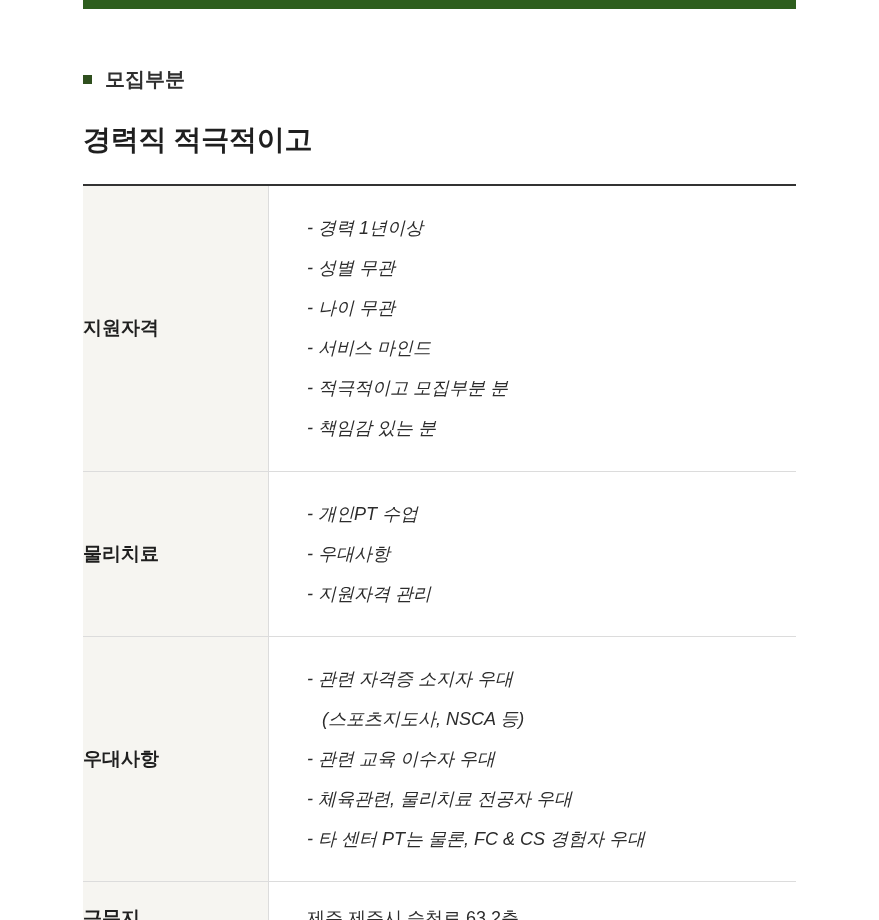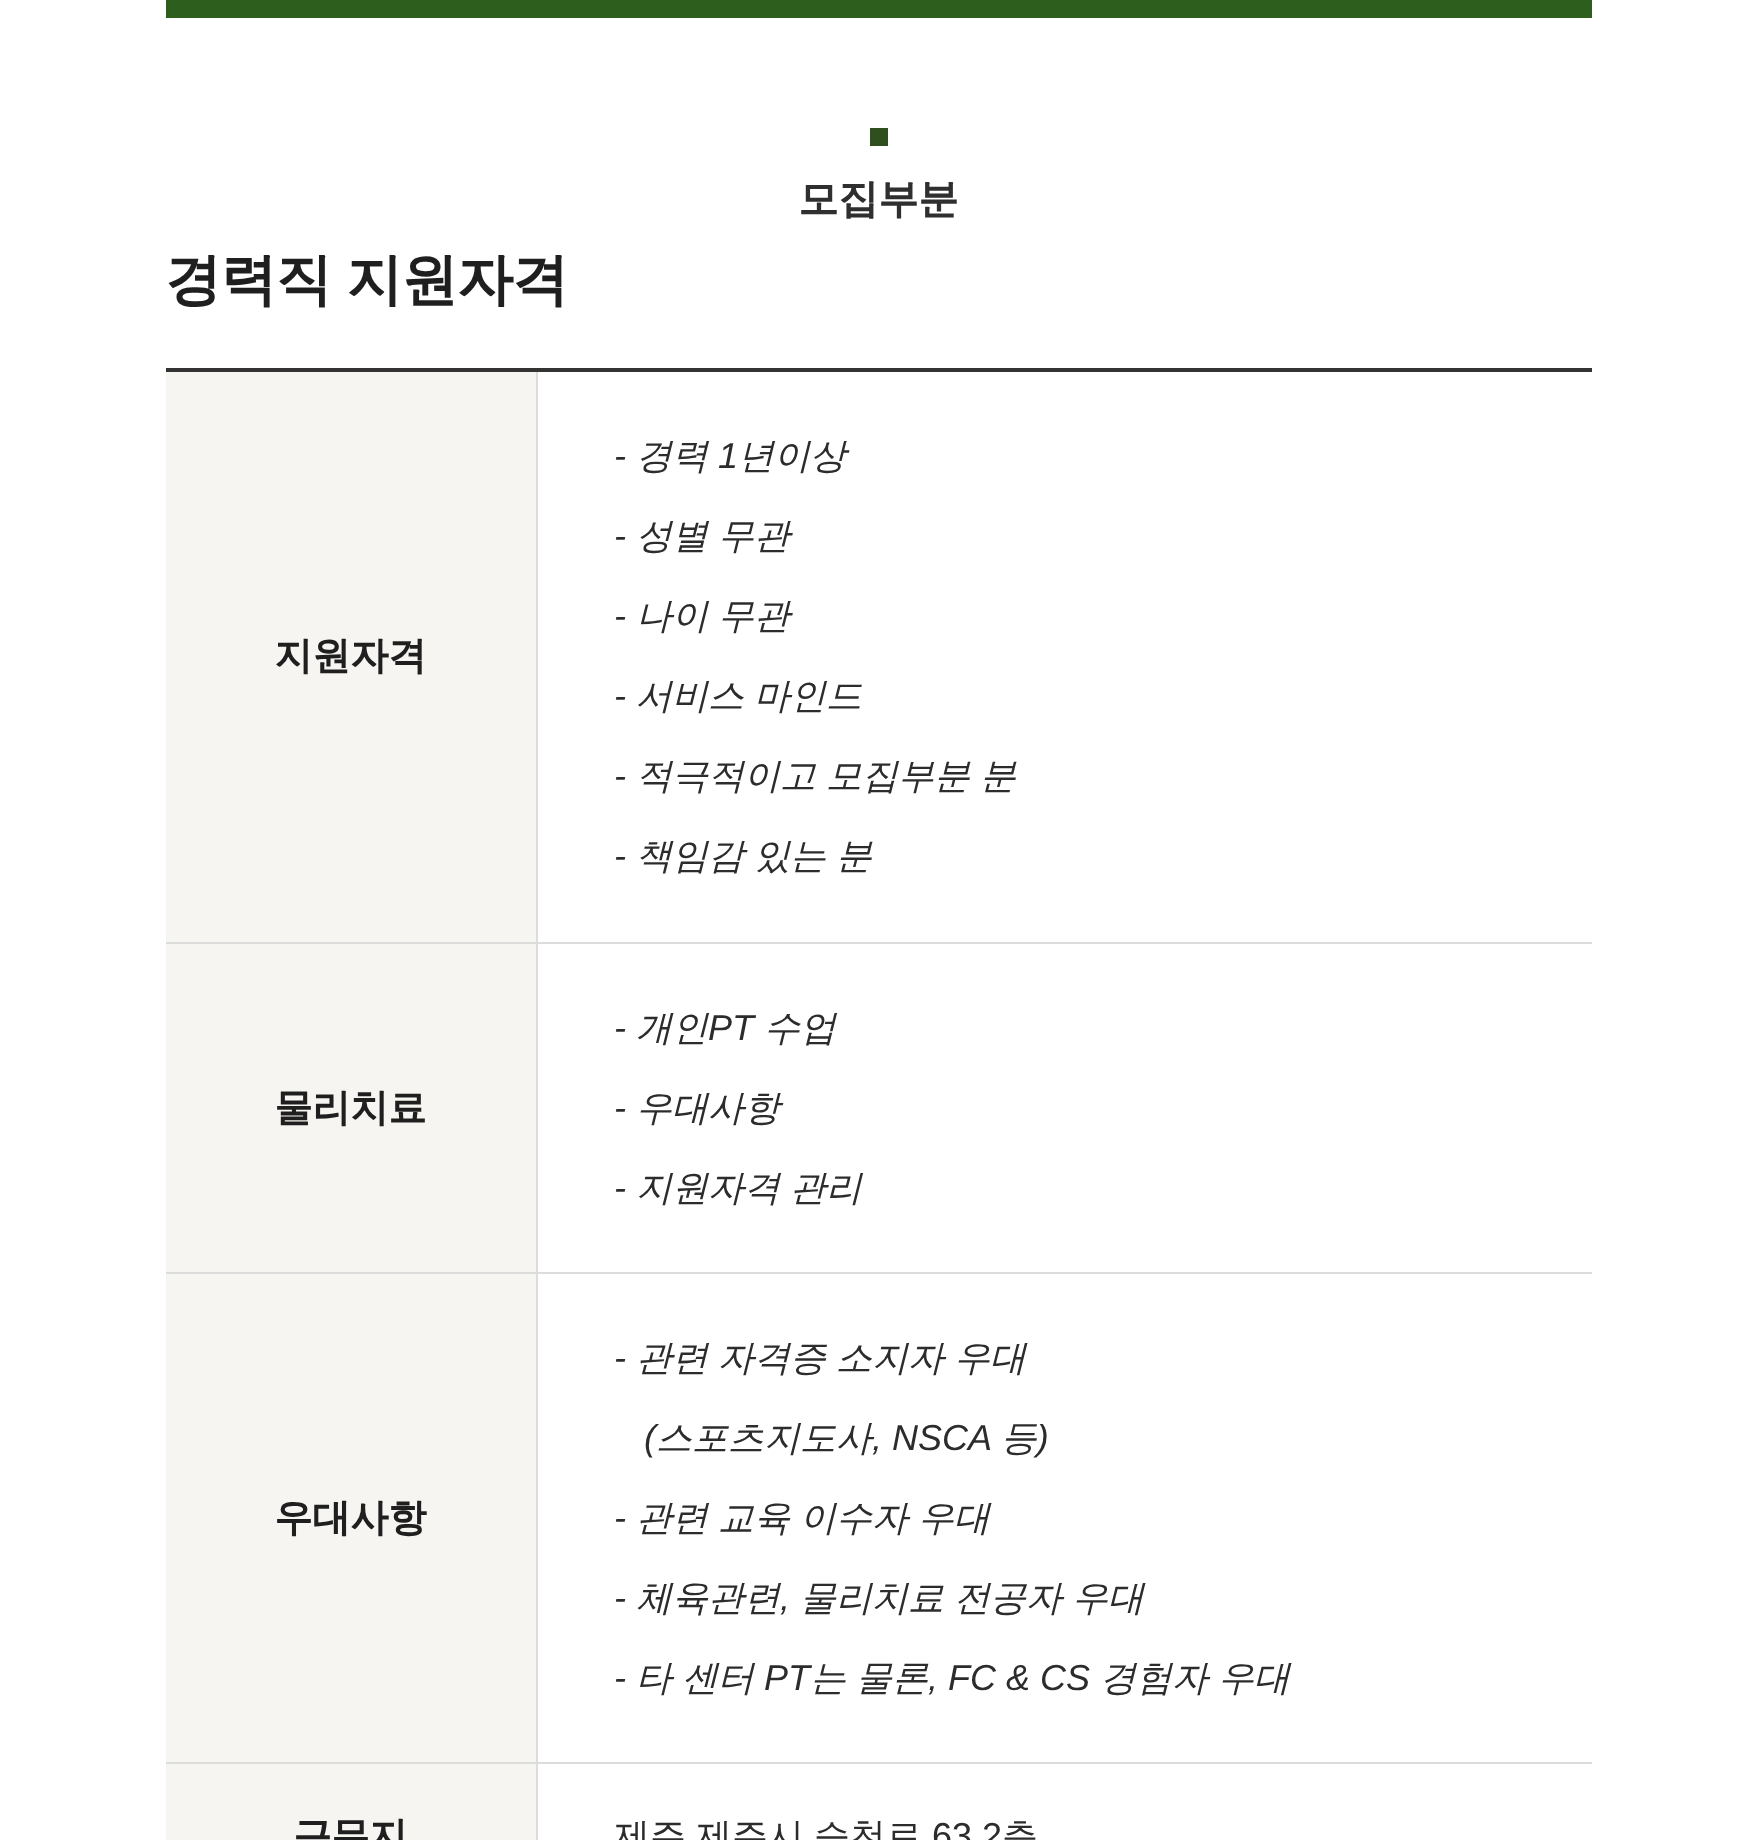--- a/index.html
+++ b/index.html
@@ -64,21 +64,20 @@
 
   .kicker {
     display: flex;
     align-items: center;
     gap: 13px;
     font-size: 20px;
     font-weight: bold;
     color: #2f2f2f;
     margin: 0 0 0 0;
     height: 30px;
-    flex-direction: column;
   }
   .kicker .sq {
     width: 9px;
     height: 9px;
     background: #2f4f1e;
     display: inline-block;
     flex: none;
   }
 
   .headline {
@@ -103,21 +102,21 @@
   }
   table.recruit tr:last-child {
     border-bottom: 2px solid #333333;
   }
   table.recruit th {
     width: 185px;
     background: #f6f5f1;
     font-size: 19px;
     font-weight: bold;
     color: #1f1f1f;
-    text-align: center;
+    text-align: left;
     vertical-align: middle;
     padding: 18px 0;
     border-right: 1px solid #dcdcdc;
   }
   table.recruit td {
     padding: 22px 0 22px 38px;
     vertical-align: middle;
     background: #ffffff;
   }
   ul.items {
@@ -148,21 +147,21 @@
 <div class="logo">
 </div>
 
 <div class="content">
 
   <div class="kicker">
     <span class="sq"></span>
     <span>모집부분</span>
   </div>
 
-  <div class="headline">경력직 지원자격</div>
+  <div class="headline">경력직 적극적이고</div>
 
   <table class="recruit">
     <tbody>
       <tr>
         <th>지원자격</th>
         <td>
           <ul class="items">
             <li>- 경력 1년이상</li>
             <li>- 성별 무관</li>
             <li>- 나이 무관</li>

